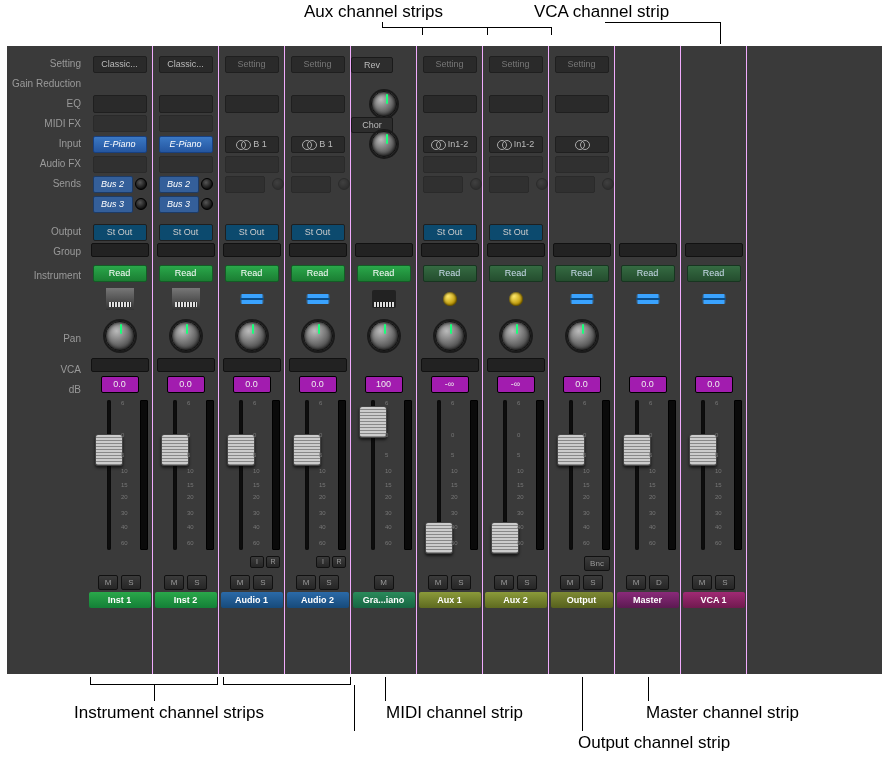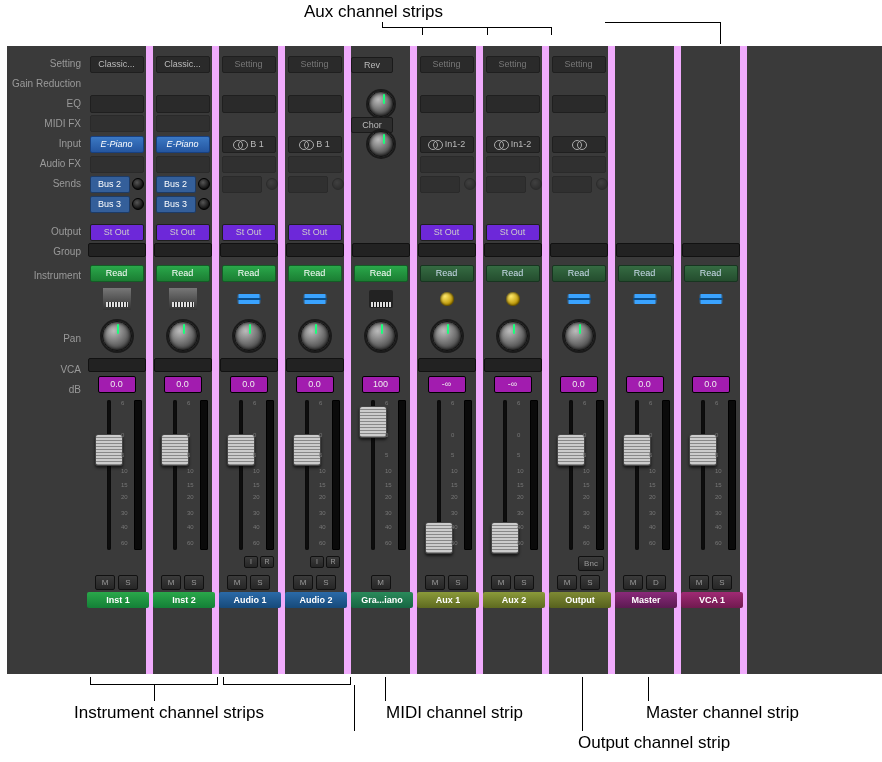--- a/index.html
+++ b/index.html
@@ -4,35 +4,35 @@
 <style>
   * { box-sizing: border-box; margin: 0; padding: 0; }
   body { background: #fff; font-family: "Helvetica Neue", Arial, sans-serif; font-size: 11px; color: #ccc; }
   .stage { position: relative; width: 882px; height: 762px; }
   .callout { position: absolute; color: #000; font-size: 17px; white-space: nowrap; }
   .callout-line { position: absolute; background: #000; }
   .bracket { position: absolute; border: 1px solid #000; }
 
   .mixer { position: absolute; left: 7px; top: 46px; width: 876px; height: 628px; background: #3a3a3a; display: flex; }
   .labels-col { width: 80px; background: #3a3a3a; display: flex; flex-direction: column; }
-  .strip { width: 66px; background: #3a3a3a; display: flex; flex-direction: column; border-right: 7px solid #f0abfc; }
+  .strip { width: 66px; background: #3a3a3a; display: flex; flex-direction: column; border-right: 1px solid #f0abfc; }
   .row { display: flex; align-items: center; height: 20px; position: relative; }
   .row.spacer8 { height: 8px; }
   .row.spacer4 { height: 4px; }
 
   .row-label { text-align: right; padding-right: 6px; color: #9a9a9a; font-size: 10px; height: 20px; line-height: 20px; }
 
   .slot { width: 54px; height: 17px; margin: 1px auto; border-radius: 2px; background: #2a2a2a; border: 1px solid #1f1f1f; color: #bbb; font-size: 9px; line-height: 15px; text-align: center; overflow: hidden; white-space: nowrap; }
   .slot.empty { background: #303030; border: 1px solid #2a2a2a; }
   .slot.dim { color: #777; }
   .slot.blue { background: linear-gradient(#3b78c4, #2456a0); border-color: #184080; color: #fff; font-style: italic; }
-  .slot.bluesend { background: #345f9a; border-color: #1d3b66; color: #fff; width: 40px; display: inline-block; margin: 0; }
+  .slot.bluesend { background: #345f9a; border-color: #1d3b66; color: #fff; width: 40px; display: inline-block; margin: 0; font-style: italic; }
   .slot.green { background: linear-gradient(#2aa84a, #1b7e33); border-color: #145c26; color: #fff; }
   .slot.read-dim { background: linear-gradient(#356b42,#244d2e); border-color: #173520; color: #cde; }
-  .slot.stout { background: #6d28d9; color: #ccc; }
+  .slot.stout { background: #0c4a6e; color: #ccc; }
   .slot.black { background: #a21caf; border-color:#000; color:#eee; }
 
   .send-row { display:flex; align-items:center; justify-content:center; gap:2px; height:20px; }
   .mini-knob { width:12px; height:12px; border-radius:50%; background: radial-gradient(circle at 40% 35%, #555, #111 70%); border:1px solid #000; display:inline-block; }
 
   .input-slot { display:flex; align-items:center; justify-content:center; gap:3px; }
   .stereo-circ { width: 14px; height: 9px; position:relative; }
   .stereo-circ::before, .stereo-circ::after { content:""; position:absolute; width:8px; height:8px; border:1px solid #aaa; border-radius:50%; top:0; }
   .stereo-circ::before { left:0; }
   .stereo-circ::after { left:5px; }
@@ -80,20 +80,21 @@
   .group-box { width:58px; height:14px; margin:1px auto; background:#222; border:1px solid #111; border-radius:2px; }
   .vca-row { height:17px; }
   .rev-slot { width:42px; height:16px; background:#2d2d2d; border:1px solid #1a1a1a; border-radius:2px; font-size:9px; color:#bbb; text-align:center; line-height:14px; margin-top:2px; }
 </style>
 </head>
 <body>
 
 <div class="stage">
 
   <div class="callout" style="left:304px; top:2px;">Aux channel strips</div>
+  <div class="callout" style="left:534px; top:2px;">VCA channel strip</div>
   <div class="bracket" style="left:422px; top:27px; width:130px; height:8px; border-bottom:none;"></div>
   <div class="callout-line" style="left:382px; top:22px; width:1px; height:5px;"></div>
   <div class="callout-line" style="left:382px; top:27px; width:105px; height:1px;"></div>
   <div class="callout-line" style="left:487px; top:27px; width:1px; height:8px;"></div>
   <div class="callout-line" style="left:720px; top:22px; width:1px; height:22px;"></div>
   <div class="callout-line" style="left:605px; top:22px; width:115px; height:1px;"></div>
 
   <div class="callout" style="left:74px; top:703px;">Instrument channel strips</div>
   <div class="callout" style="left:386px; top:703px;">MIDI channel strip</div>
   <div class="callout" style="left:578px; top:733px;">Output channel strip</div>

